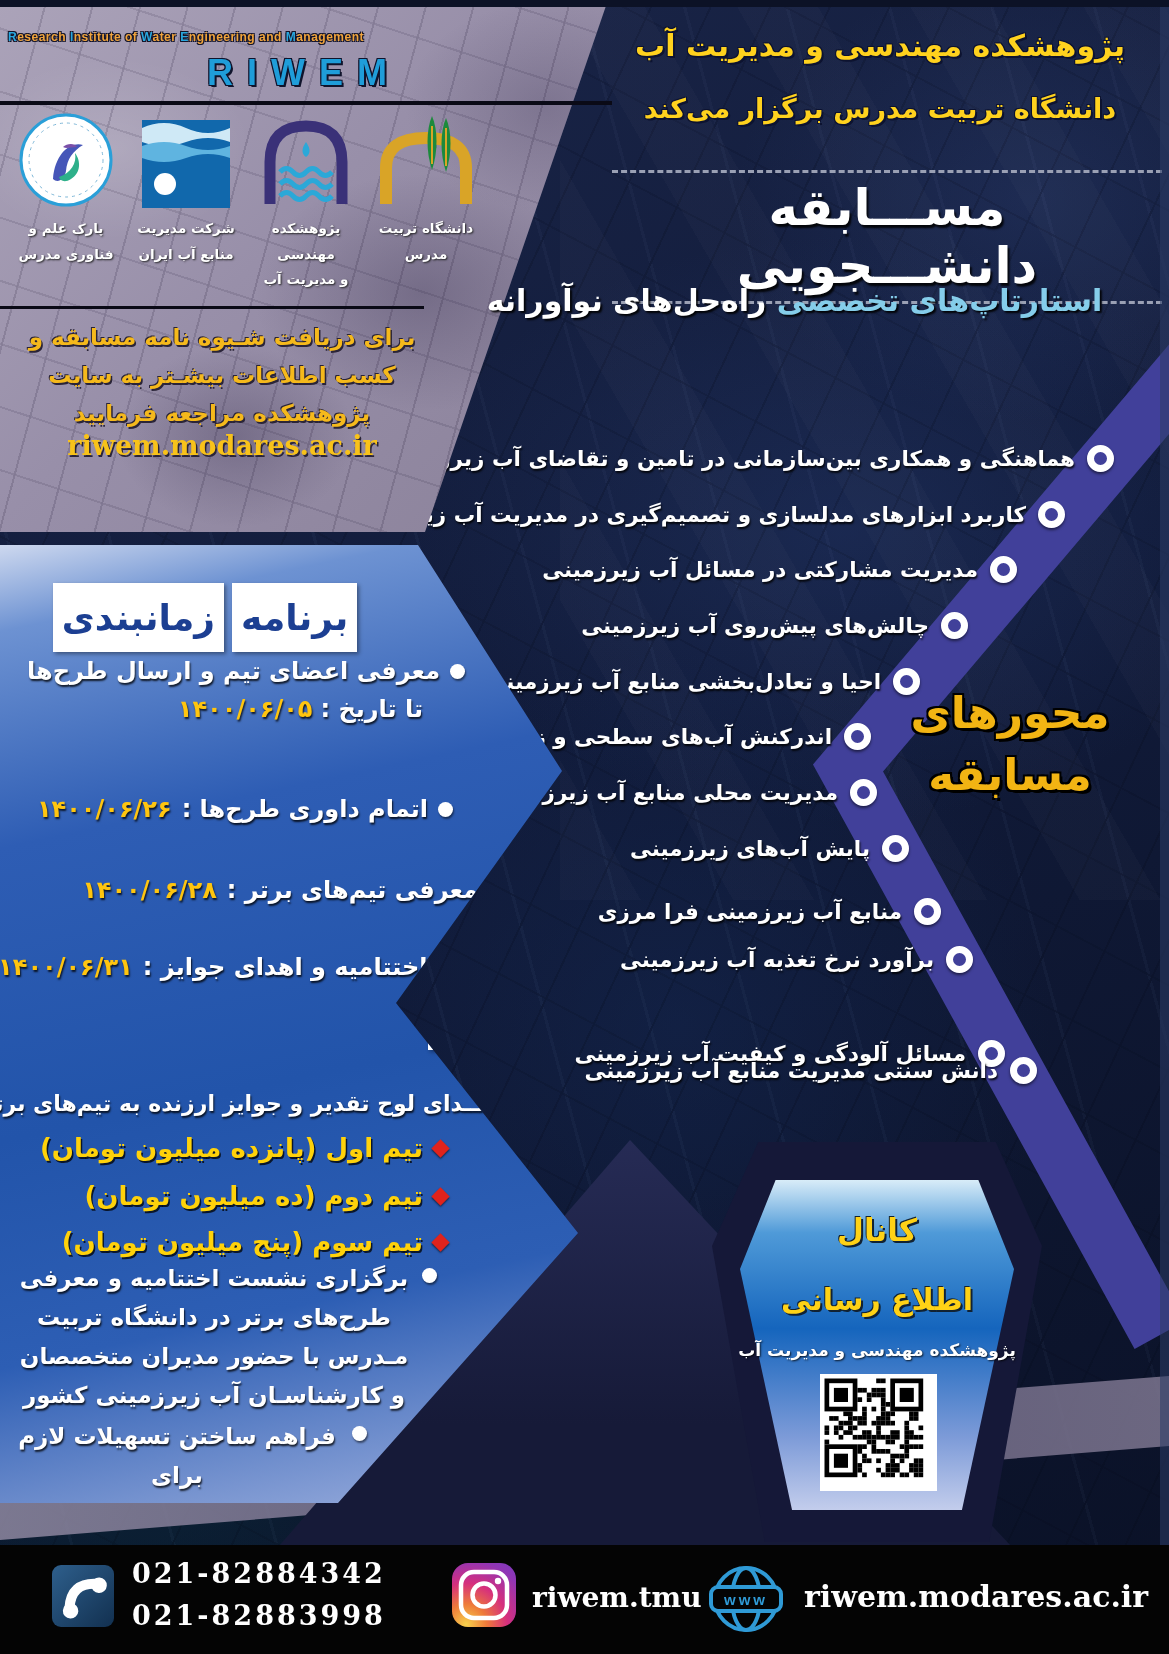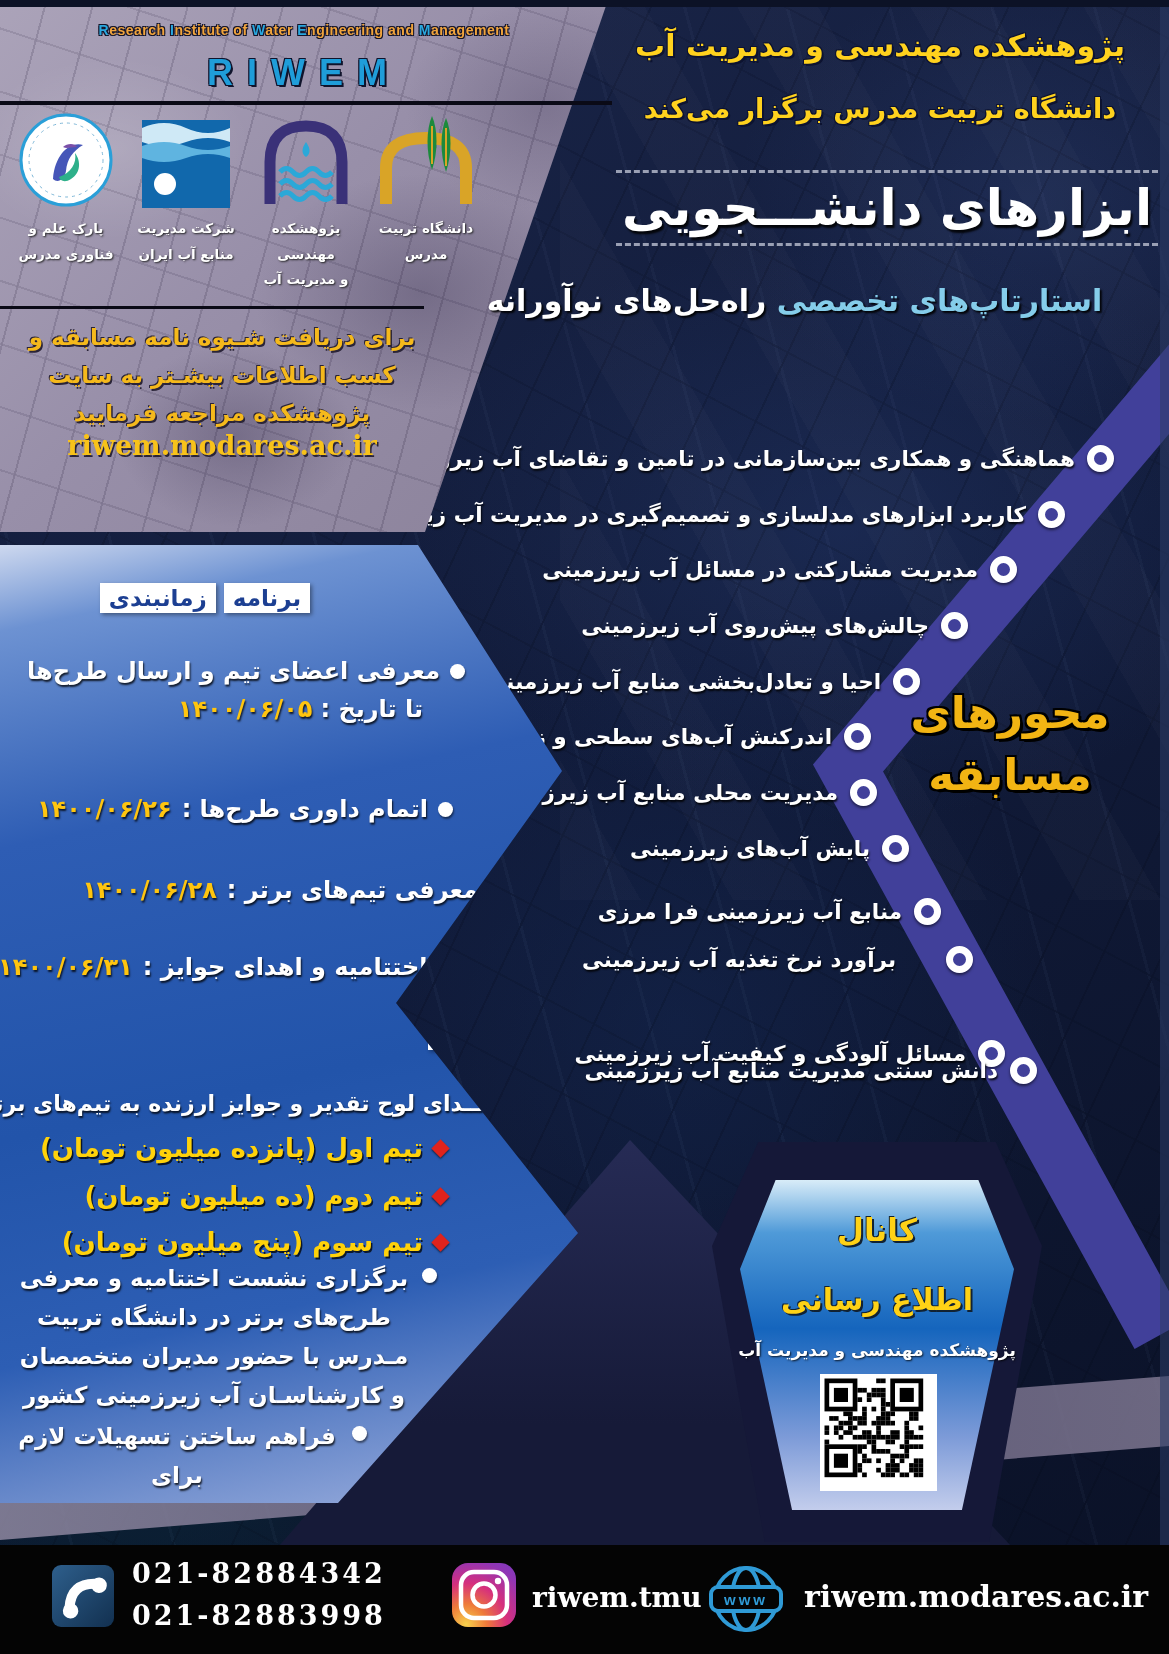--- a/index.html
+++ b/index.html
@@ -39,22 +39,22 @@
       radial-gradient(240px 170px at 68% 55%, rgba(66,58,88,.38), transparent 70%),
       radial-gradient(170px 130px at 38% 82%, rgba(58,50,80,.34), transparent 70%),
       radial-gradient(200px 150px at 88% 20%, rgba(70,62,94,.30), transparent 70%),
       linear-gradient(135deg,#aba3b9 0%,#988fa9 45%,#8a8199 100%);}
   .texture-cracks{left:0;top:0;width:620px;height:532px;opacity:.22;
     clip-path:polygon(0 0,608px 0,425px 532px,0 532px);
     background:
       repeating-linear-gradient(105deg, transparent 0 44px, rgba(40,32,60,.8) 44px 46px),
       repeating-linear-gradient(18deg, transparent 0 58px, rgba(40,32,60,.6) 58px 60px);}
 
-  .en-title{left:8px;top:22px;width:592px;text-align:center;
-    font-family:"Liberation Sans",sans-serif;font-weight:bold;font-size:14px;letter-spacing:.5px;
+  .en-title{left:8px;top:30px;width:592px;text-align:left;
+    font-family:"Liberation Sans",sans-serif;font-weight:bold;font-size:12px;letter-spacing:.5px;
     text-shadow:1px 1px 0 #141428,-1px 1px 0 #141428,1px -1px 0 #141428,-1px -1px 0 #141428;}
   .seg-b{color:#29a8df;} .seg-g{color:#f0a43c;}
   .en-acronym{left:8px;top:52px;width:592px;text-align:center;color:#1f9dd9;
     font-family:"Liberation Sans",sans-serif;font-weight:bold;font-size:36px;letter-spacing:14px;
     text-shadow:2px 2px 0 #10142c,-1px -1px 0 #10142c,1px -1px 0 #10142c,-1px 1px 0 #10142c;}
   .divider1{left:0;top:101px;width:612px;height:4px;background:#0a0a16;}
   .divider2{left:0;top:306px;width:424px;height:3px;background:#0a0a16;}
 
   .logo-row{left:6px;top:112px;width:480px;height:195px;display:flex;}
   .logo-cell{width:25%;display:flex;flex-direction:column;align-items:center;}
@@ -93,21 +93,21 @@
   .topics-label{left:890px;top:682px;width:240px;text-align:center;color:#f2b413;font-weight:bold;
     font-size:44px;line-height:62px;white-space:pre-line;
     text-shadow:3px 3px 0 #000,-2px 2px 0 #000,2px -2px 0 #000,-2px -2px 0 #000;}
 
   
   .panel{left:0;top:545px;width:585px;height:960px;
     clip-path:polygon(0 0,418px 0,562px 226px,396px 458px,578px 688px,338px 958px,0 958px);
     background:linear-gradient(168deg,#cdd8ef 0%,#6d92d2 8%,#2e5db4 28%,#2254aa 55%,#2d5eb4 76%,#93a8da 97%);}
   .sched-title{position:absolute;top:38px;left:55px;width:300px;display:flex;direction:rtl;
     justify-content:center;gap:8px;}
-  .word-box{background:#fff;color:#1c3f92;font-weight:bold;font-size:23px;padding:2px 9px;
+  .word-box{background:#fff;color:#1c3f92;font-weight:bold;font-size:36px;padding:14px 9px;
     box-shadow:2px 2px 4px rgba(0,0,0,.4);}
   .sched-item{position:absolute;direction:rtl;display:flex;align-items:center;gap:10px;
     color:#fff;font-weight:bold;font-size:24px;white-space:nowrap;
     text-shadow:1px 2px 2px rgba(0,0,0,.8);}
   .dot{width:15px;height:15px;border-radius:50%;background:#fff;flex:0 0 auto;
     box-shadow:1px 2px 2px rgba(0,0,0,.5);}
   .date{color:#ffc50f;}
   .s1{top:112px;right:120px;display:block;}
   .s1 .l1{display:flex;align-items:center;gap:10px;}
   .s1 .l2{margin-right:42px;margin-top:10px;display:flex;gap:8px;}
@@ -204,21 +204,21 @@
         <span class="topic-text">مدیریت محلی منابع آب زیرزمینی</span>
       </div>
       <div class="topic-row" style="right: 260px; top: 835px;">
         <span class="topic-ring"></span>
         <span class="topic-text">پایش آب‌های زیرزمینی</span>
       </div>
       <div class="topic-row" style="right: 228px; top: 890px; margin-top: 8px;">
         <span class="topic-ring"></span>
         <span class="topic-text">منابع آب زیرزمینی فرا مرزی</span>
       </div>
-      <div class="topic-row" style="right: 196px; top: 946px; gap: 38px;">
+      <div class="topic-row" style="right: 196px; top: 946px;">
         <span class="topic-ring"></span>
         <span class="topic-text">برآورد نرخ تغذیه آب زیرزمینی</span>
       </div>
       <div class="topic-row" style="right: 164px; top: 1001px; margin-top: 39px;">
         <span class="topic-ring"></span>
         <span class="topic-text">مسائل آلودگی و کیفیت آب زیرزمینی</span>
       </div>
       <div class="topic-row" style="right: 132px; top: 1057px;">
         <span class="topic-ring"></span>
         <span class="topic-text">دانش سنتی مدیریت منابع آب زیرزمینی</span>
@@ -291,21 +291,21 @@
   <div class="abs info-note fa-rtl">
     <div>برای دریافت شـیوه نامه مسابقه و</div>
     <div>کسب اطلاعات بیشـتر به سایت</div>
     <div>پژوهشکده مراجعه فرمایید</div>
   </div>
   <div class="abs info-url">riwem.modares.ac.ir</div>
 
   <div class="abs fa-line1 fa-rtl">پژوهشکده مهندسی و مدیریت آب</div>
   <div class="abs fa-line2 fa-rtl">دانشگاه تربیت مدرس برگزار می‌کند</div>
   <div class="abs main-title fa-rtl">
-    <span>ابزارهای  دانشـــجویی</span>
+    <span>مســـابقه  دانشـــجویی</span>
   </div>
   <div class="abs subtitle sub1 fa-rtl">
     <span class="sub-b">استارتاپ‌های تخصصی</span><span class="sub-w"> راه‌حل‌های نوآورانه</span>
   </div>
 
   <div class="abs panel">
     <div class="sched-title">
       <span class="word-box">برنامه</span>
       <span class="word-box">زمانبندی</span>
     </div>

